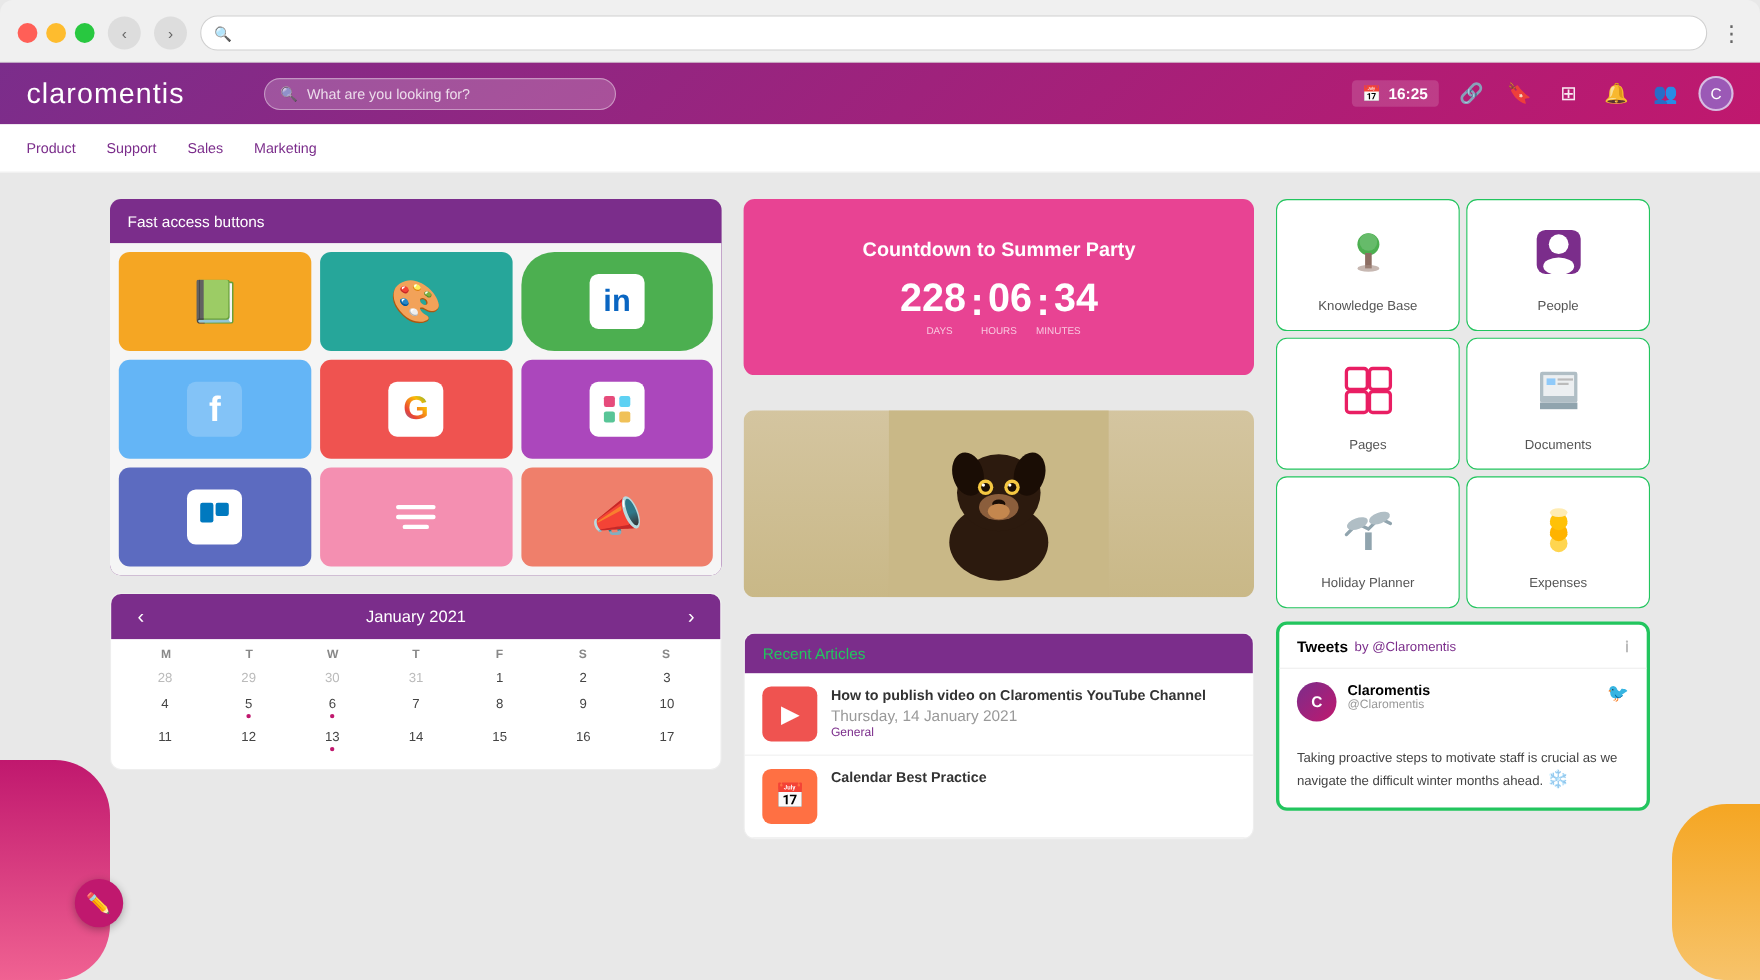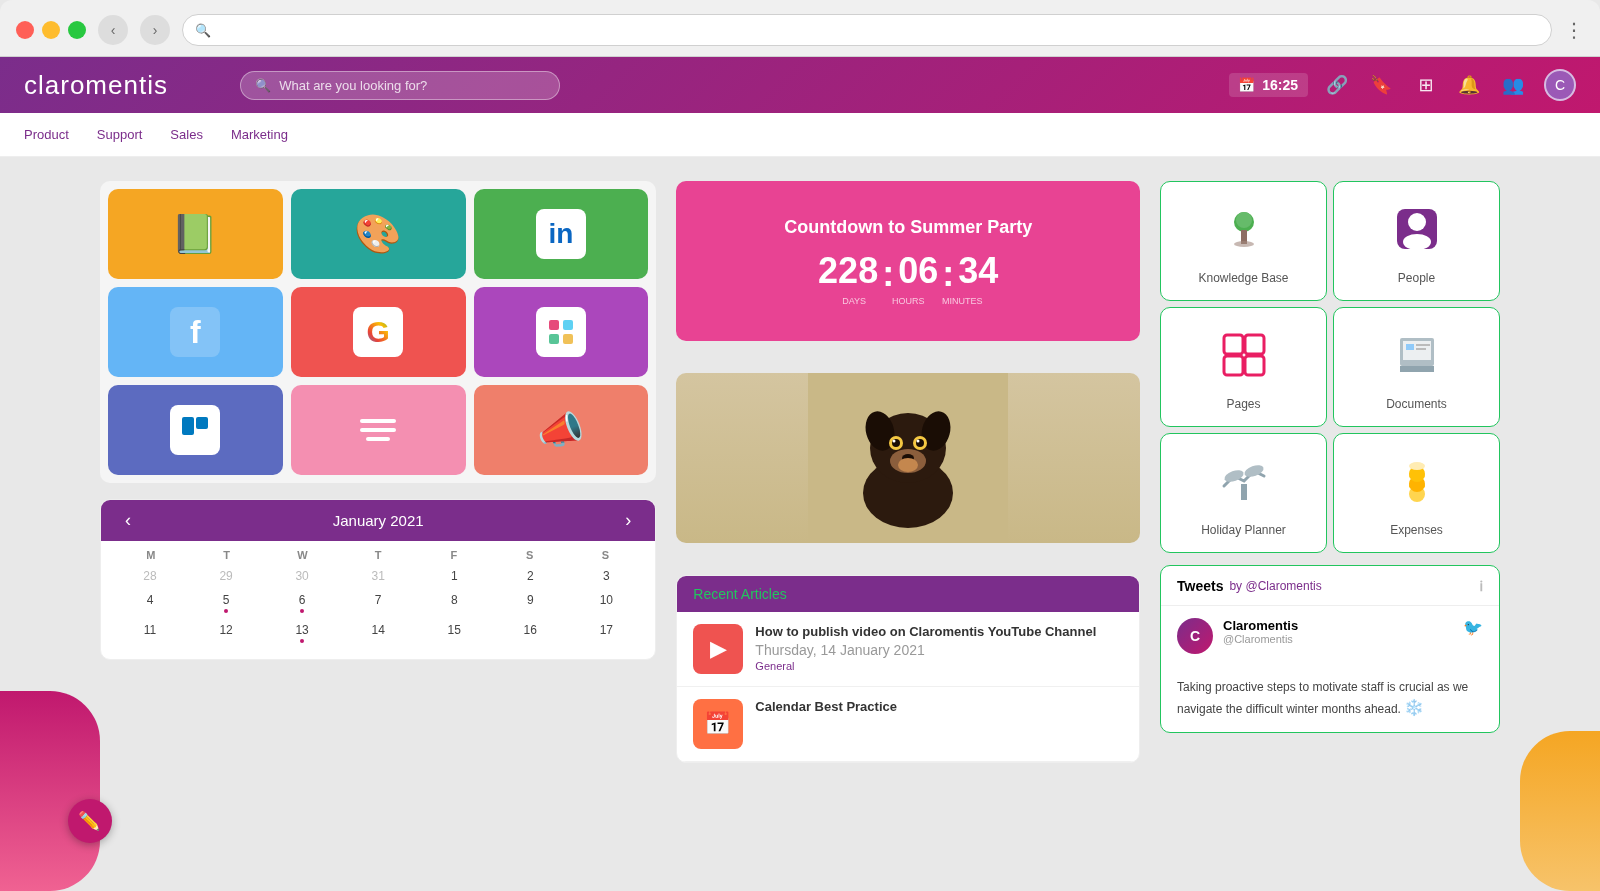--- a/index.html
+++ b/index.html
@@ -348,21 +348,21 @@
       min-height: 120px;
     }
     .app-icon { font-size: 36px; }
     .app-icon-label { font-size: 12px; color: #555; text-align: center; }
 
     
     .tweets-section {
       background: white;
       border-radius: 10px;
       overflow: hidden;
-      border: 1px solid #22c55e;
+      border: 3px solid #22c55e;
       margin-top: 6px;
     }
     .tweets-header {
       padding: 10px 16px;
       border-bottom: 1px solid #eee;
       display: flex;
       align-items: center;
       gap: 6px;
       font-size: 14px;
       font-weight: 600;
@@ -432,28 +432,29 @@
 </div>
 
 <div class="main-content">
   <div class="deco-left"></div>
   <div class="deco-right"></div>
   <div class="edit-fab">✏️</div>
 
   <div class="left-column">
 
     <div class="fast-access-section">
+      <div class="fast-access-header">Fast access buttons</div>
       <div class="fast-access-grid">
         <div class="fast-btn btn-orange">
           <span style="color:white;font-size:38px;">📗</span>
         </div>
         <div class="fast-btn btn-teal">
           <span style="color:white;font-size:38px;">🎨</span>
         </div>
-        <div class="fast-btn btn-green" style="font-size:40px;font-weight:800;color:white;font-family:serif;">
+        <div class="fast-btn btn-green" style="font-size:40px;font-weight:800;color:white;font-family:serif;border-radius:30px;">
           <div style="background:white;border-radius:8px;width:50px;height:50px;display:flex;align-items:center;justify-content:center;">
             <span style="color:#0a66c2;font-size:28px;font-weight:900;font-family:sans-serif;">in</span>
           </div>
         </div>
         <div class="fast-btn btn-blue">
           <div style="background:rgba(255,255,255,0.2);border-radius:8px;width:50px;height:50px;display:flex;align-items:center;justify-content:center;">
             <span style="color:white;font-size:32px;font-weight:900;font-family:sans-serif;">f</span>
           </div>
         </div>
         <div class="fast-btn btn-red">

